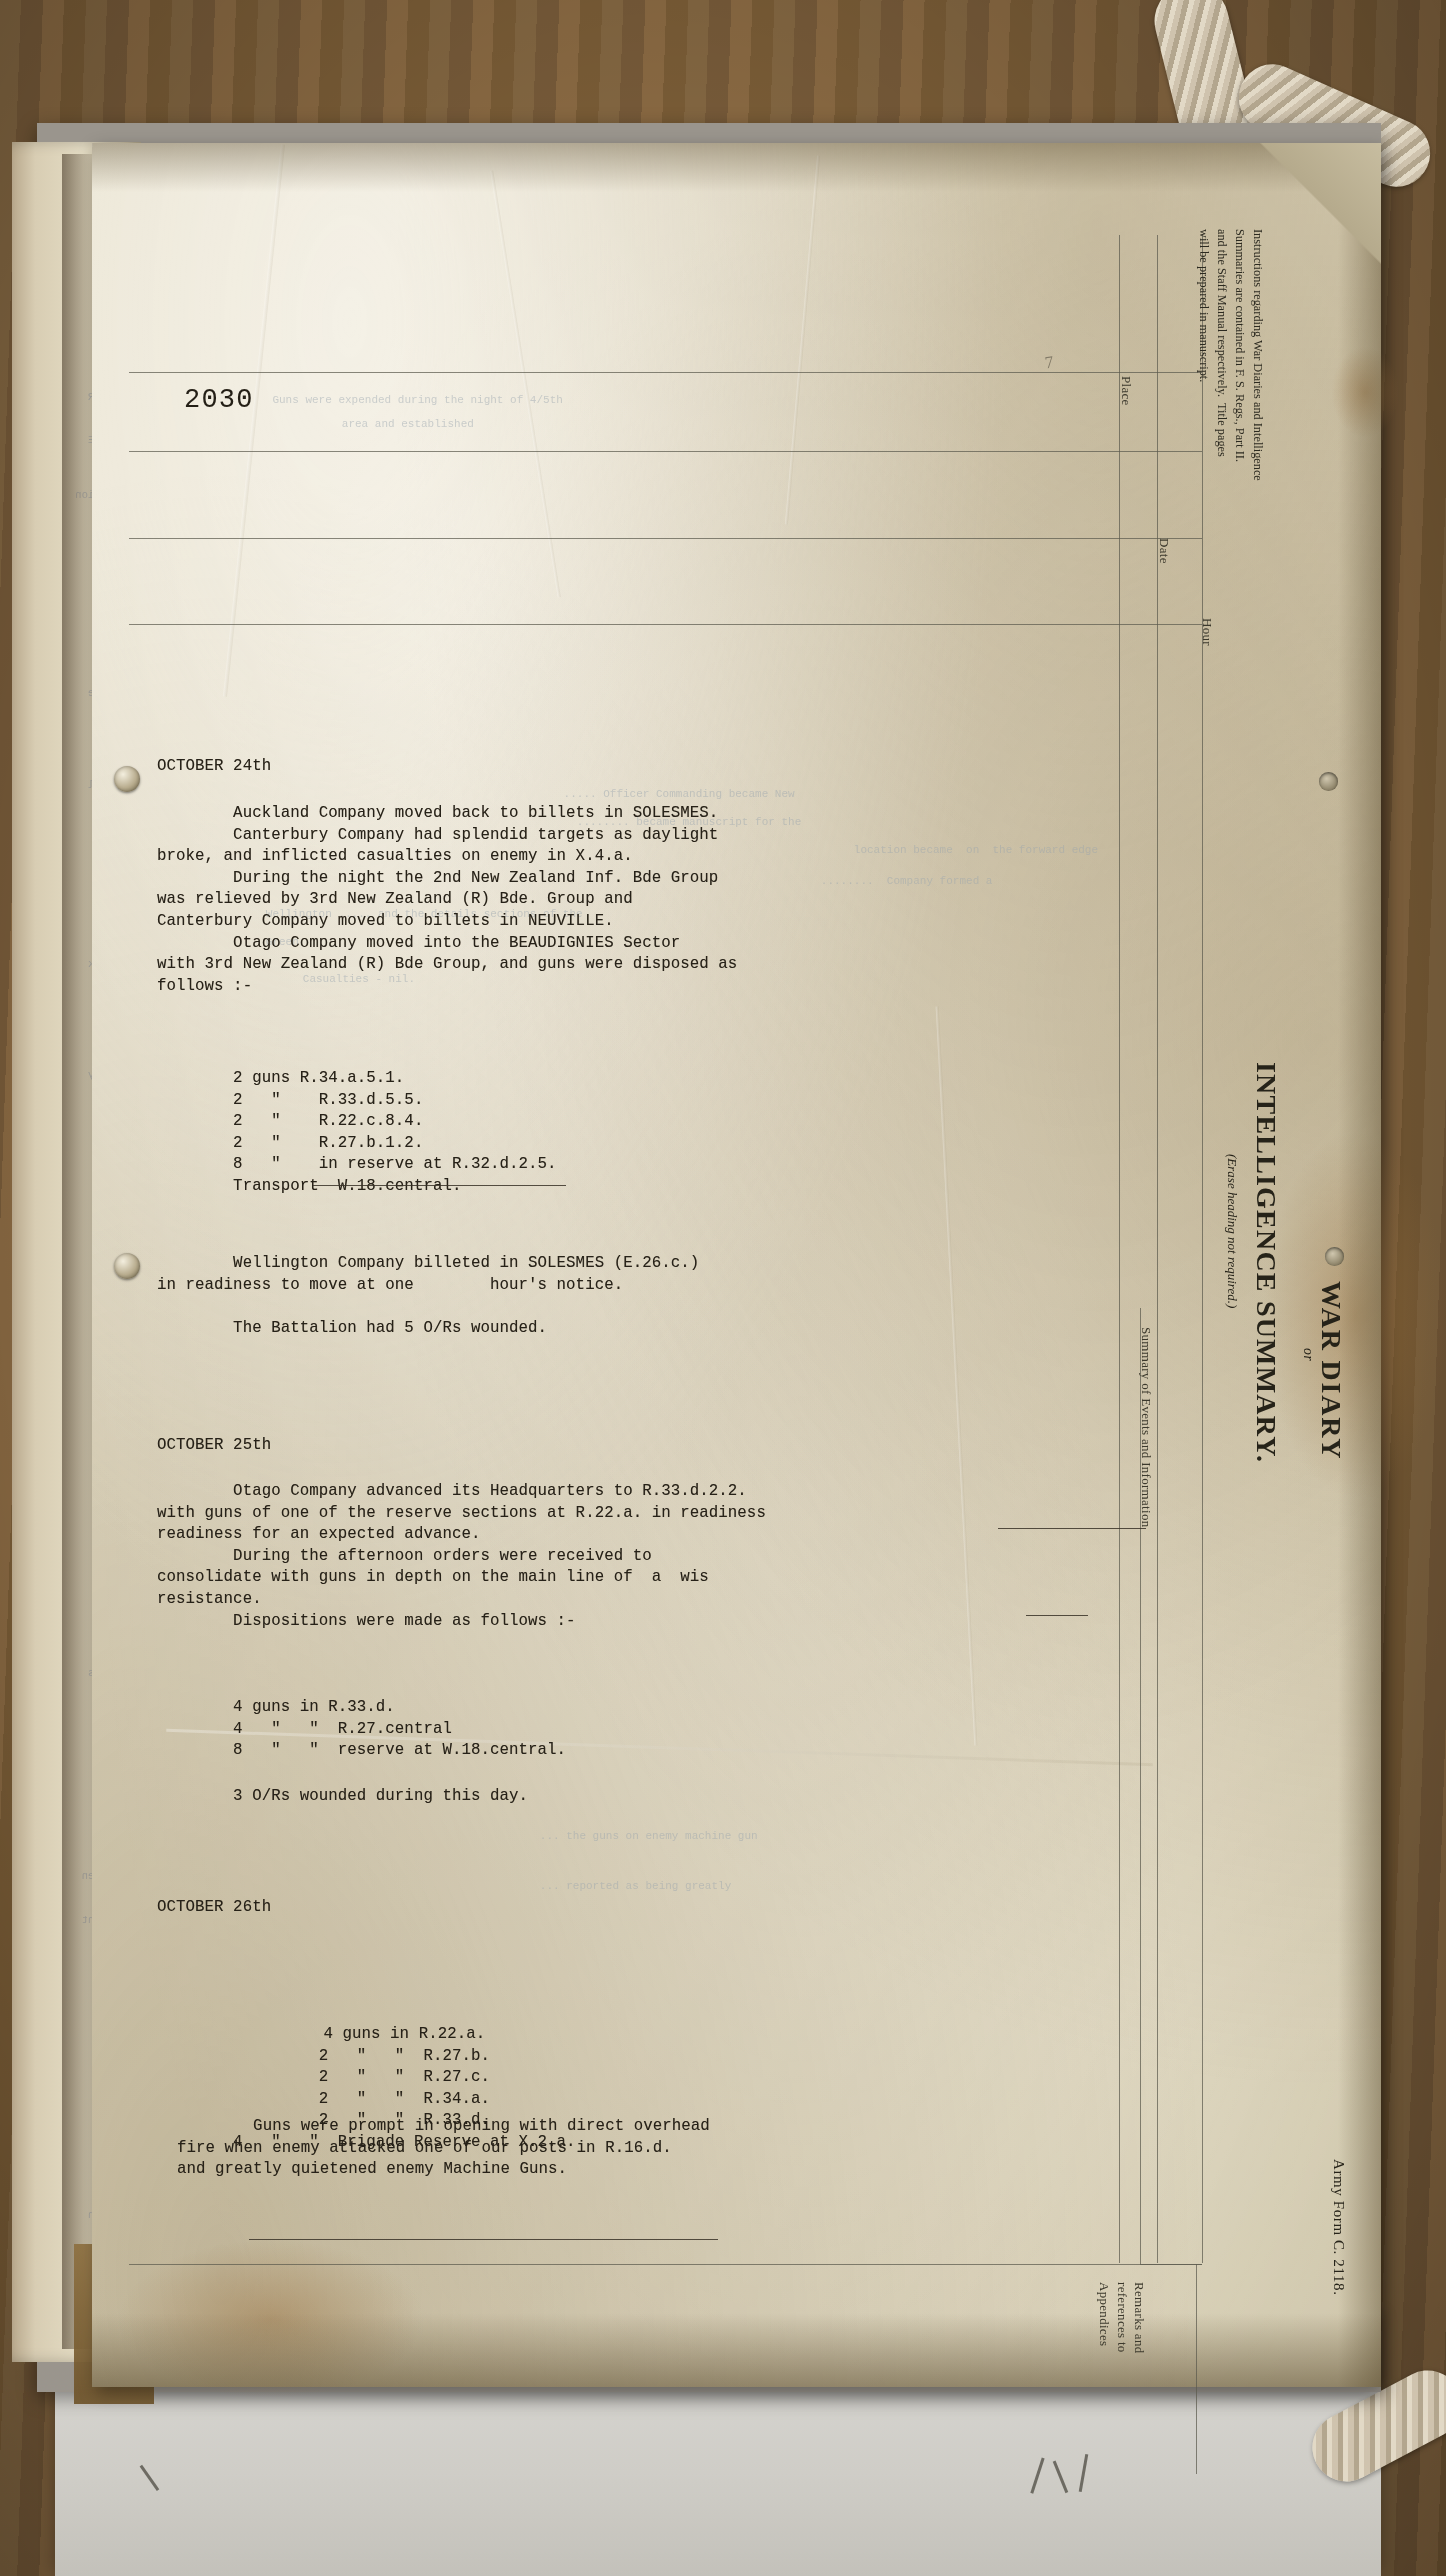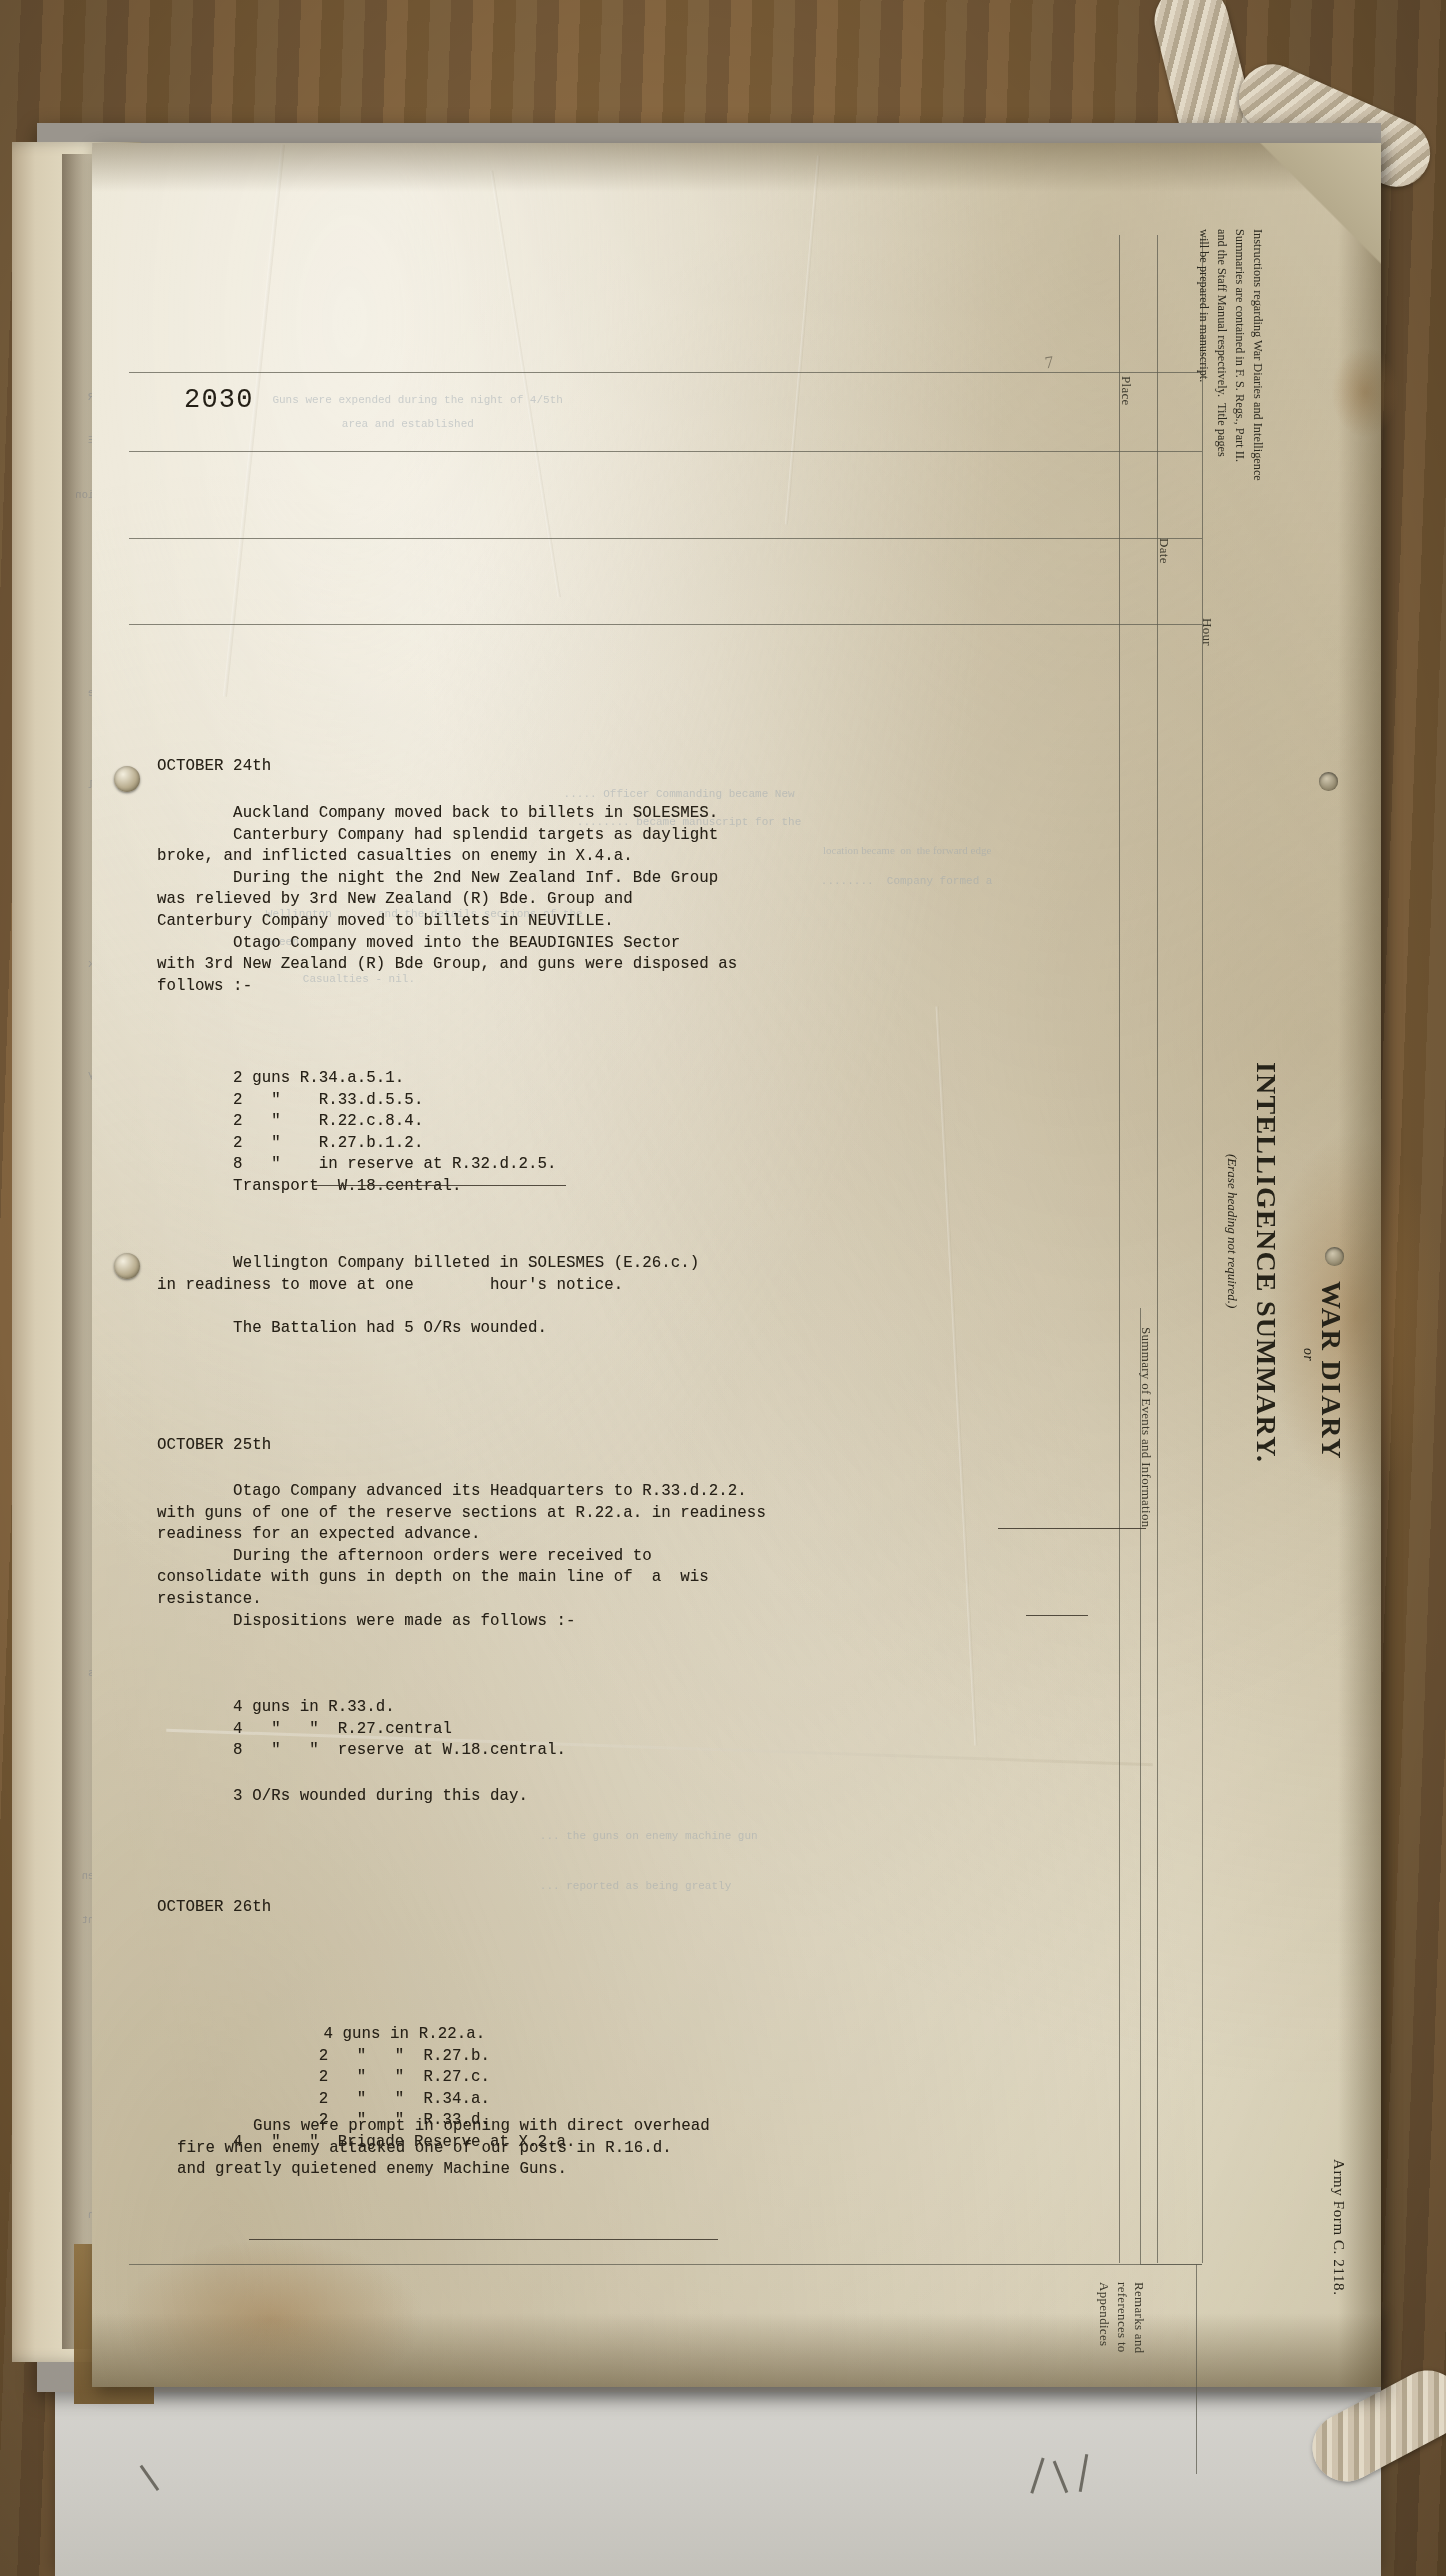--- a/index.html
+++ b/index.html
@@ -382,21 +382,21 @@
     <div class="title-block t-wardiary" style="left:1255px;top:1138px;">WAR DIARY</div>
     <div class="title-block t-or" style="left:1224px;top:1205px;">or</div>
     <div class="title-block t-intsum" style="left:1190px;top:919px;">INTELLIGENCE SUMMARY.</div>
     <div class="title-block t-erase" style="left:1148px;top:1011px;">(Erase heading not required.)</div>
     <div class="title-block t-army" style="left:1255px;top:2016px;">Army Form C. 2118.</div>
 
     <div class="showthrough" style="left:154px;top:247px;">    Guns were expended during the night of 4/5th</div>
     <div class="showthrough" style="left:197px;top:271px;">        area and established</div>
     <div class="showthrough" style="left:432px;top:641px;">      ..... Officer Commanding became New</div>
     <div class="showthrough" style="left:432px;top:669px;">        ........ became manuscript for the</div>
-    <div class="showthrough" style="left:709px;top:697px;font-family:Liberation Serif, serif;">        location became  on  the forward edge</div>
+    <div class="showthrough" style="left:709px;top:697px;">        location became  on  the forward edge</div>
     <div class="showthrough" style="left:709px;top:728px;">   ........  Company formed a</div>
     <div class="showthrough" style="left:154px;top:761px;">   Wellington ..... and the details sections of the</div>
     <div class="showthrough" style="left:154px;top:789px;">   Green</div>
     <div class="showthrough" style="left:191px;top:826px;">   Casualties - nil.</div>
     <div class="showthrough" style="left:395px;top:1683px;">        ... the guns on enemy machine gun</div>
     <div class="showthrough" style="left:395px;top:1733px;text-align:center;">        ... reported as being greatly</div>
 
     <div class="typed" style="left:65px;top:613px;">OCTOBER 24th</div>
     <div class="typed" style="left:65px;top:660px;">        Auckland Company moved back to billets in SOLESMES.
         Canterbury Company had splendid targets as daylight

